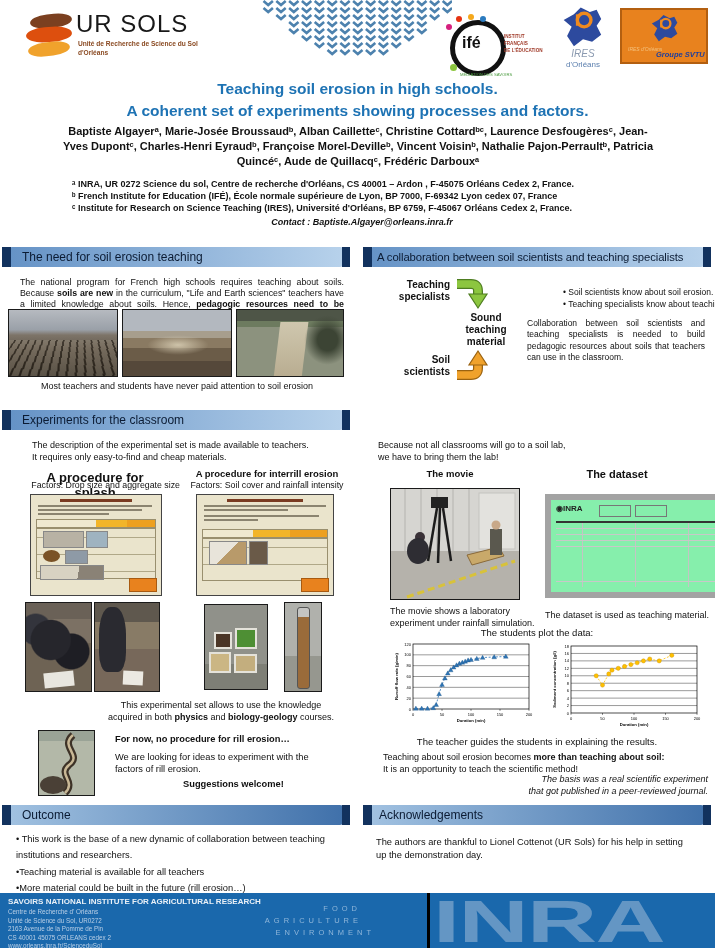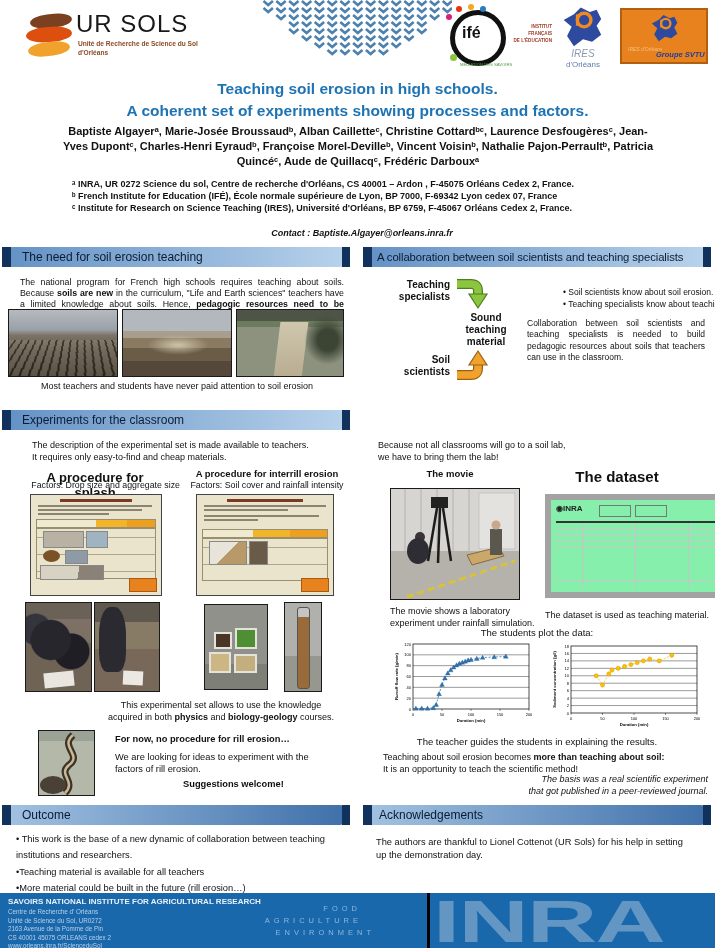--- a/index.html
+++ b/index.html
@@ -162,21 +162,21 @@
         <path d="M155.10000000000002 15 l4.7 4 l4.7 -4" fill="none" stroke="#4d82ae" stroke-width="2.6"></path>
         <path d="M155.10000000000002 22 l4.7 4 l4.7 -4" fill="none" stroke="#4d82ae" stroke-width="2.6"></path>
         <path d="M155.10000000000002 29 l4.7 4 l4.7 -4" fill="none" stroke="#4d82ae" stroke-width="2.6"></path>
         <path d="M167.9 1 l4.7 4 l4.7 -4" fill="none" stroke="#4d82ae" stroke-width="2.6"></path>
         <path d="M167.9 8 l4.7 4 l4.7 -4" fill="none" stroke="#4d82ae" stroke-width="2.6"></path>
         <path d="M167.9 15 l4.7 4 l4.7 -4" fill="none" stroke="#4d82ae" stroke-width="2.6"></path>
         <path d="M180.70000000000002 1 l4.7 4 l4.7 -4" fill="none" stroke="#4d82ae" stroke-width="2.6"></path>
         <path d="M180.70000000000002 8 l4.7 4 l4.7 -4" fill="none" stroke="#4d82ae" stroke-width="2.6"></path>
       </svg></div>
 
-  <div class="abs" style="left:442px;top:6px;width:112px;height:68px;text-align:right;">
+  <div class="abs" style="left:442px;top:16px;width:112px;height:68px;">
     <div class="abs" style="left:8px;top:4px;width:46px;height:46px;border:5px solid #111;border-radius:50%;"></div>
     <div class="abs b" style="left:20px;top:18px;font-size:16px;color:#111;">ifé</div>
     <div class="abs" style="left:14px;top:0;width:6px;height:6px;border-radius:50%;background:#e63312;"></div>
     <div class="abs" style="left:26px;top:-2px;width:6px;height:6px;border-radius:50%;background:#f5a81c;"></div>
     <div class="abs" style="left:38px;top:0;width:6px;height:6px;border-radius:50%;background:#2b7bbf;"></div>
     <div class="abs" style="left:4px;top:8px;width:6px;height:6px;border-radius:50%;background:#d61f7e;"></div>
     <div class="abs" style="left:8px;top:48px;width:7px;height:7px;border-radius:50%;background:#8cc63f;"></div>
     <div class="abs b" style="left:62px;top:18px;width:48px;font-size:4.6px;color:#a03b2a;line-height:1.5;">
       <div>INSTITUT</div>
       <div>FRANÇAIS</div>
@@ -209,21 +209,21 @@
     <div>Teaching soil erosion in high schools.</div>
     <div>A coherent set of experiments showing processes and factors.</div>
   </div>
 
   <div class="abs b" style="left:58px;top:124px;width:600px;text-align:center;font-size:11px;line-height:1.35;">Baptiste Algayerᵃ, Marie-Josée Broussaudᵇ, Alban Cailletteᶜ, Christine Cottardᵇᶜ, Laurence Desfougèresᶜ, Jean-Yves Dupontᶜ, Charles-Henri Eyraudᵇ, Françoise Morel-Devilleᵇ, Vincent Voisinᵇ, Nathalie Pajon-Perraultᵇ, Patricia Quincéᶜ, Aude de Quillacqᶜ, Frédéric Darbouxᵃ</div>
 
   <div class="abs b" style="left:72px;top:178px;width:580px;font-size:9px;line-height:1.35;">
     <div>ᵃ INRA, UR 0272 Science du sol, Centre de recherche d'Orléans, CS 40001 – Ardon , F-45075 Orléans Cedex 2, France.</div>
     <div>ᵇ French Institute for Education (IFÉ), École normale supérieure de Lyon, BP 7000, F-69342 Lyon cedex 07, France</div>
     <div>ᶜ Institute for Research on Science Teaching (IRES), Université d'Orléans, BP 6759, F-45067 Orléans Cedex 2, France.</div>
-    <div class="i" style="text-align:center;margin-top:13px;">Contact : Baptiste.Algayer@orleans.inra.fr</div>
+    <div class="i" style="text-align:center;margin-top:2px;">Contact : Baptiste.Algayer@orleans.inra.fr</div>
   </div>
 
   <div class="bar" style="left:2px;top:247px;width:348px;">
     <span>The need for soil erosion teaching</span>
   </div>
 
   <div class="abs" style="left:20px;top:277px;width:324px;font-size:8.8px;text-align:justify;line-height:1.25;">
     <span>The national program for French high schools requires teaching about soils.</span>
     <span> Because </span><span class="b">soils are new</span><span> in the curriculum, "Life and Earth sciences" teachers have a limited knowledge about soils. Hence, </span><span class="b">pedagogic resources need to be expanded.</span>
   </div>
@@ -343,21 +343,21 @@
   </div>
   <div class="abs" style="left:527px;top:318px;width:178px;font-size:8.5px;line-height:1.35;text-align:justify;">Collaboration between soil scientists and teaching specialists is needed to build pedagogic resources about soils that teachers can use in the classroom.</div>
 
 
   <div class="abs" style="left:378px;top:440px;width:260px;font-size:9px;line-height:1.3;">
     <div>Because not all classrooms will go to a soil lab,</div>
     <div>we have to bring them the lab!</div>
   </div>
 
   <div class="abs b" style="left:405px;top:468px;width:90px;text-align:center;font-size:9.5px;">The movie</div>
-  <div class="abs b" style="left:572px;top:468px;width:90px;text-align:center;font-size:15px;">The dataset</div>
+  <div class="abs b" style="left:572px;top:468px;width:90px;text-align:center;font-size:11px;">The dataset</div>
 
   <div class="ph ph-movie" style="left:390px;top:488px;width:130px;height:112px;">
     <svg width="130" height="112" viewBox="0 0 130 112">
       <rect x="0" y="0" width="130" height="64" fill="#d6d5d1"></rect>
       <g stroke="#bfbeba" stroke-width="1.5">
         <line x1="14" y1="0" x2="14" y2="62"></line>
           <line x1="30" y1="0" x2="30" y2="62"></line>
         <line x1="46" y1="0" x2="46" y2="62"></line>
           <line x1="62" y1="0" x2="62" y2="62"></line>
         <line x1="78" y1="0" x2="78" y2="62"></line>

